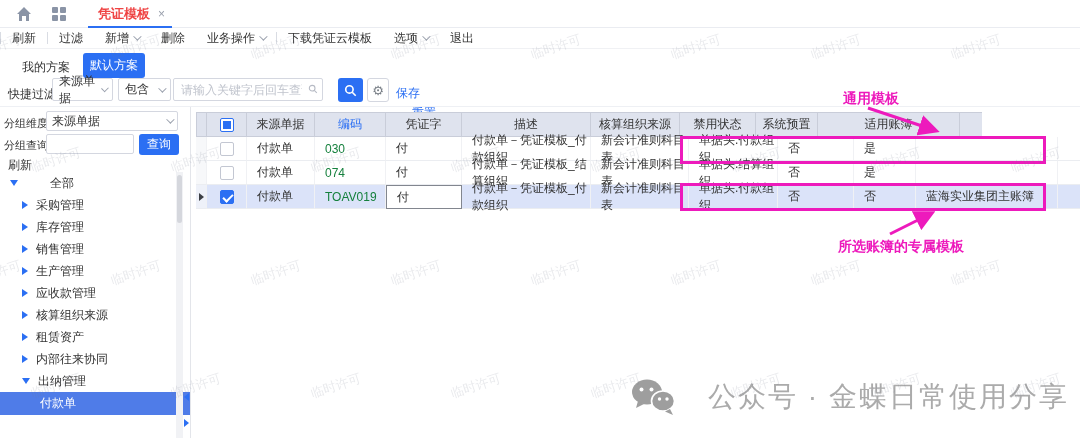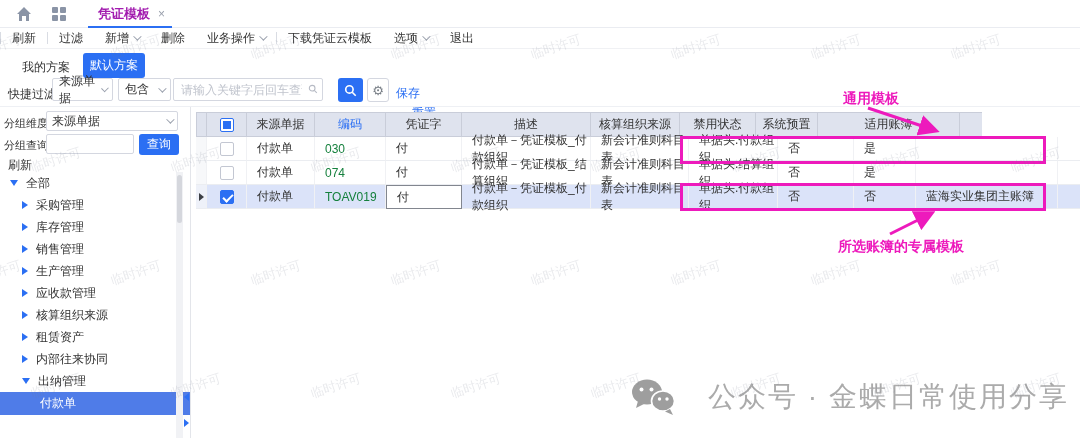--- a/index.html
+++ b/index.html
@@ -6,21 +6,21 @@
   html,body { width:1080px; height:438px; overflow:hidden; }
   body { font-family:"Liberation Sans","DejaVu Sans",sans-serif; font-size:12px; color:#333; background:#fff; }
   .page { position:relative; width:1080px; height:438px; background:#fff; overflow:hidden; }
 
   
   .topbar { position:absolute; left:0; top:0; width:1080px; height:28px; background:#fff; border-bottom:1px solid #eaecf1; }
   .home-ico { position:absolute; left:16px; top:6px; width:16px; height:16px; }
   .grid-ico { position:absolute; left:52px; top:7px; width:15px; height:15px; display:grid; grid-template-columns:6px 6px; grid-template-rows:6px 6px; gap:2px; }
   .grid-ico span { background:#8a94a6; border-radius:1px; }
   .tab { position:absolute; left:90px; top:0; height:27px; padding:0 8px; display:flex; align-items:center; gap:8px; }
-  .tab-label { color:#a21caf; font-weight:bold; font-size:13px; }
+  .tab-label { color:#ef4444; font-weight:bold; font-size:13px; }
   .tab-close { color:#9aa0ad; font-size:12px; cursor:pointer; }
   .tab-underline { position:absolute; left:88px; top:26px; width:84px; height:2px; background:#2b6ff3; }
 
   
   .menubar { position:absolute; left:0; top:28px; width:1080px; height:21px; display:flex; align-items:center; border-bottom:1px solid #f0f1f4; background:#fff; }
   .m-item { padding:0 11px; font-size:12px; color:#333; white-space:nowrap; cursor:pointer; display:flex; align-items:center; gap:4px; }
   .m-div { width:1px; height:12px; background:#d9dce3; }
   .chev { width:6px; height:6px; border-right:1px solid #9aa0ad; border-bottom:1px solid #9aa0ad; transform:rotate(45deg) translateY(-2px); display:inline-block; }
 
   
@@ -36,21 +36,21 @@
 
   
   .leftpanel { position:absolute; left:0; top:107px; width:190px; height:331px; background:#fff; }
   .vsplit { position:absolute; left:190px; top:107px; width:1px; height:331px; background:#e3e5ea; }
   .small-sel { position:absolute; height:20px; background:#fff; border:1px solid #d4d7e0; border-radius:2px; display:flex; align-items:center; justify-content:space-between; padding:0 5px; font-size:12px; cursor:pointer; }
   .small-input { position:absolute; height:20px; border:1px solid #d4d7e0; border-radius:2px; font-size:12px; padding:0 5px; font-family:inherit; outline:none; }
   .tree { position:absolute; left:0; top:65px; width:190px; }
   .tnode { height:22px; display:flex; align-items:center; cursor:pointer; font-size:12px; color:#333; }
   .tnode .caret-down { width:0; height:0; border-left:4px solid transparent; border-right:4px solid transparent; border-top:6px solid #2b6ff3; margin-right:8px; }
   .tnode .caret-right { width:0; height:0; border-top:4px solid transparent; border-bottom:4px solid transparent; border-left:6px solid #2b6ff3; margin-right:8px; }
-  .ind0 { padding-left:10px; } .ind1 { padding-left:22px; }
+  .ind0 { padding-left:10px;gap:24px; } .ind1 { padding-left:22px; }
   .tnode.selected { background:#4f7ce8; color:#fff; height:23px; }
   .tnode.selected .leafpad { padding-left:40px; }
   .tree-scroll { position:absolute; left:176px; top:65px; width:7px; height:266px; background:#f1f2f5; }
   .tree-thumb { position:absolute; left:1px; top:3px; width:5px; height:48px; background:#d5d7dd; border-radius:3px; }
   .split-arrows { position:absolute; left:184px; top:393px; width:7px; }
   .sa { width:0; height:0; margin-bottom:18px; }
   .sa-left { border-top:4px solid transparent; border-bottom:4px solid transparent; border-right:5px solid #2b6ff3; }
   .sa-right { border-top:4px solid transparent; border-bottom:4px solid transparent; border-left:5px solid #2b6ff3; }
 
   

